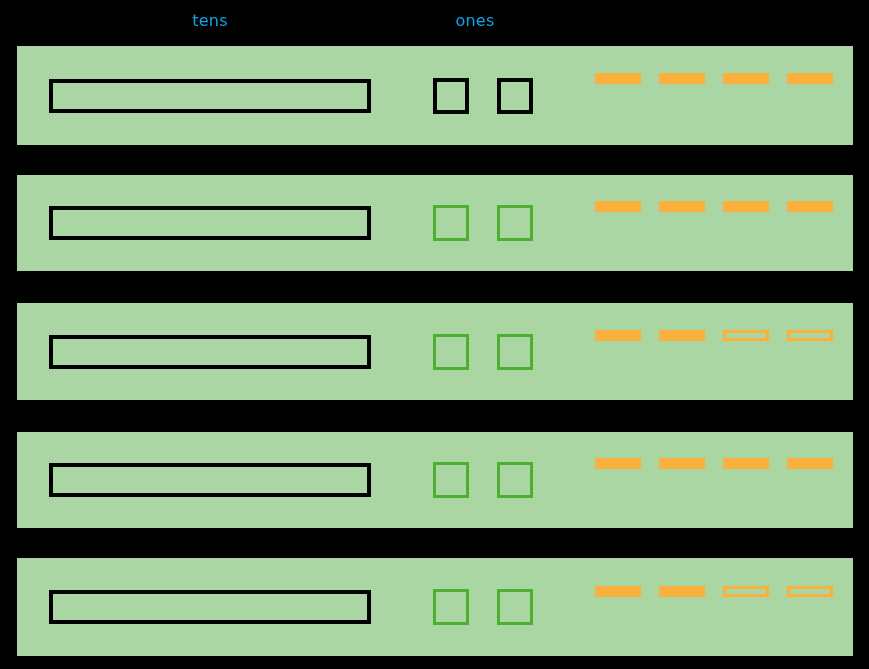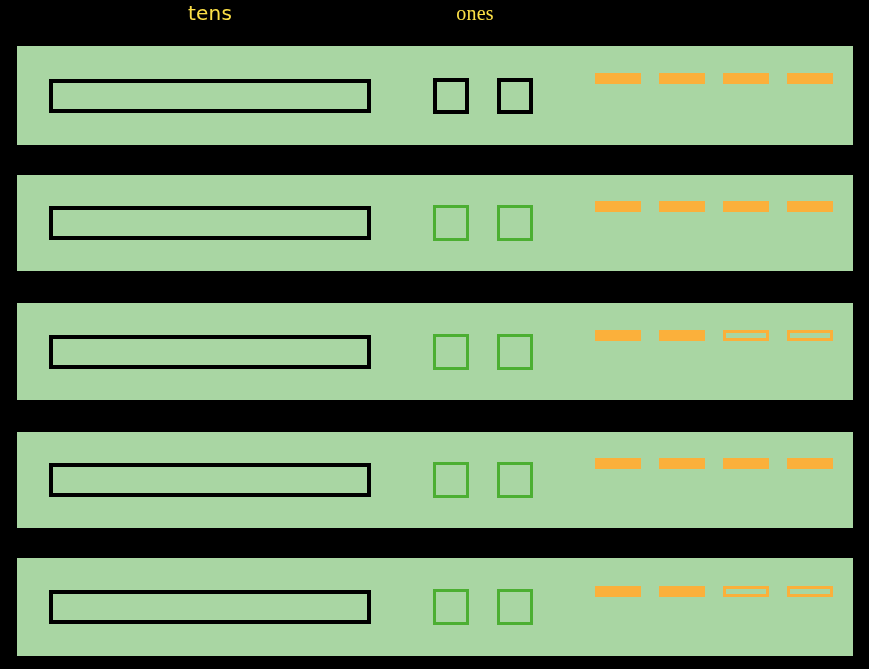--- a/index.html
+++ b/index.html
@@ -27,30 +27,30 @@
   
   .header {
     position: absolute;
     left: 0;
     top: 0;
     width: 869px;
     height: 44px;
   }
   .col-label {
     position: absolute;
-    top: 0;
-    font-size: 20px;
+    top: 8px;
+    font-size: 16px;
     line-height: 26px;
-    color: #fde047;
+    color: #0ea5e9;
     letter-spacing: 0.2px;
     white-space: nowrap;
     text-align: center;
   }
   .col-label.tens   { left: 140px; width: 140px; }
-  .col-label.ones   { left: 405px; width: 140px; font-family: Liberation Serif, serif; }
+  .col-label.ones   { left: 405px; width: 140px; }
   .col-label.tenths { left: 640px; width: 140px; }
 
   
   .row {
     position: absolute;
     left: 17px;
     width: 836px;
     background: #a9d6a3;
   }
 

